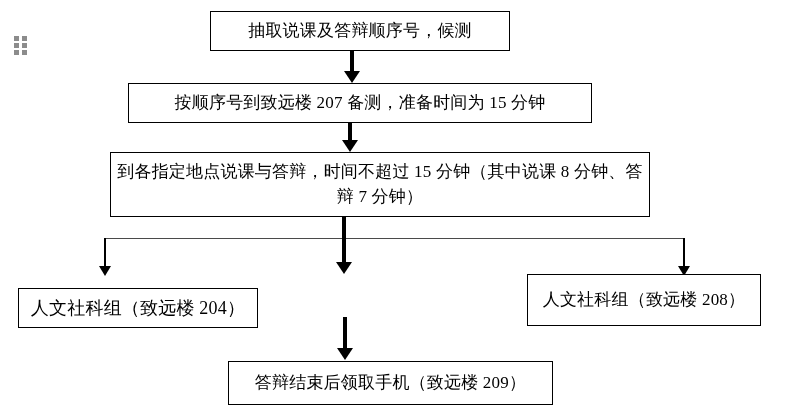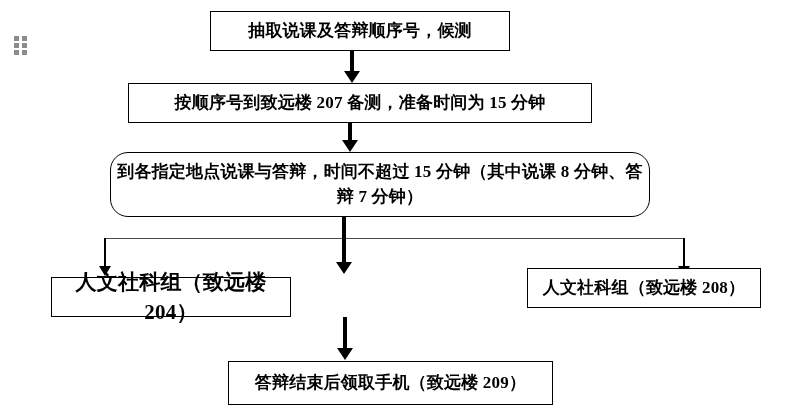--- a/index.html
+++ b/index.html
@@ -28,29 +28,28 @@
     justify-content: center;
     text-align: center;
     color: #000000;
     line-height: 1.45;
     letter-spacing: 0.2px;
     padding: 2px 6px;
   }
   .node span {
     display: block;
     width: 100%;
-    font-weight: bold;
   }
 
   #box-draw      { left: 210px; top: 11px;  width: 300px; height: 40px; font-size: 17px; }
   #box-prepare   { left: 128px; top: 83px;  width: 464px; height: 40px; font-size: 17px; text-align: center; }
-  #box-present   { left: 110px; top: 152px; width: 540px; height: 65px; font-size: 17px; border-radius: 18px; }
-  #box-room-204  { left: 18px;  top: 277px; width: 240px; height: 40px; font-size: 21px; margin-left: 33px; }
+  #box-present   { left: 110px; top: 152px; width: 540px; height: 65px; font-size: 17px; }
+  #box-room-204  { left: 18px;  top: 288px; width: 240px; height: 40px; font-size: 18px; }
   #box-room-205  { left: 277px; top: 277px; width: 235px; height: 40px; font-size: 17px; }
-  #box-room-208  { left: 527px; top: 268px; width: 234px; height: 40px; font-size: 17px; align-items: center; }
+  #box-room-208  { left: 527px; top: 274px; width: 234px; height: 52px; font-size: 17px; align-items: center; }
   #box-collect   { left: 228px; top: 361px; width: 325px; height: 44px; font-size: 17px; }
 
   
   .vline {
     position: absolute;
     width: 4px;
     background: #000000;
   }
   .hline-thin {
     position: absolute;

